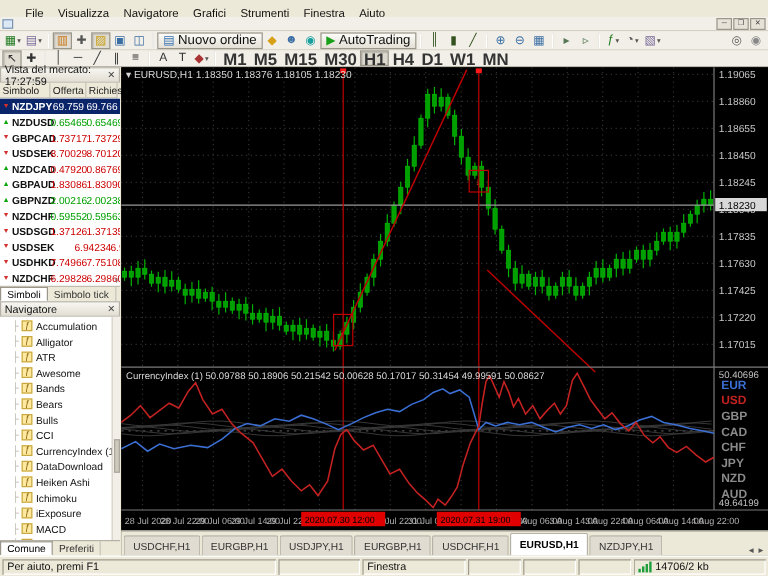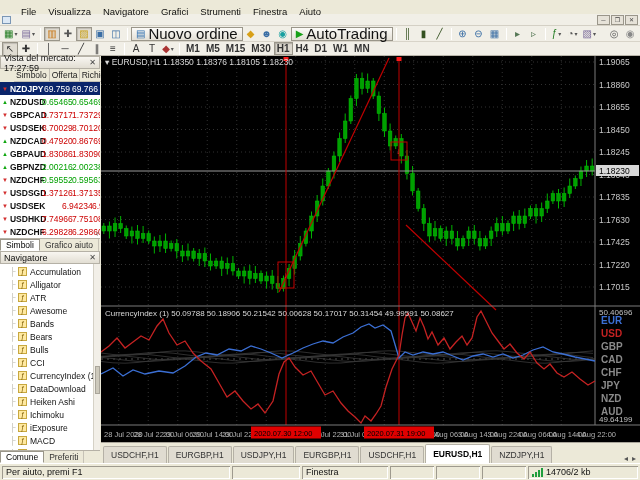--- a/index.html
+++ b/index.html
@@ -24,25 +24,25 @@
   .menu-spacer { flex:1; }
   .childbtn { width:13px; height:10px; border:1px solid #9a968a; background:#e6e2d8; font-size:6px; line-height:8px; text-align:center; color:#444; margin-left:1px; }
 
   .toolbar { position:absolute; left:0; width:640px; background:#f1efe7; display:flex; align-items:center; padding:0 2px; }
   #toolbar1 { top:26px; height:16px; border-bottom:1px solid #d8d4c9; }
   #toolbar2 { top:42px; height:14px; border-bottom:1px solid #b9b5aa; }
   .tb-btn { height:14px; min-width:16px; display:flex; align-items:center; justify-content:center;
     border:1px solid transparent; font-size:10px; padding:0 1px; background:transparent; }
   .tb-btn.pressed { border:1px solid #9a968a; background:#e0dcd2; box-shadow:inset 1px 1px 1px rgba(0,0,0,.15); }
   .tb-btn.boxed { border:1px solid #9a968a; background:linear-gradient(#fcfbf8,#e4e0d6); padding:0 4px; gap:3px; }
-  .tb-btn .lbl { font-size:15px; color:#111; }
+  .tb-btn .lbl { font-size:11px; color:#111; }
   .tb-btn .dd { font-size:6px; color:#555; margin-left:1px; }
   .tb-sep { width:1px; height:12px; background:#b5b1a6; border-right:1px solid #fff; margin:0 3px; }
   .tb-spacer { flex:1; }
-  .tf-btn { height:13px; min-width:17px; padding:0 2px; font-size:10px; font-weight:bold; color:#333;
+  .tf-btn { height:13px; min-width:17px; padding:0 2px; font-size:14px; font-weight:bold; color:#333;
     display:flex; align-items:center; justify-content:center; border:1px solid transparent; }
   .tf-btn.active { border:1px solid #9a968a; background:#dcd8ce; box-shadow:inset 1px 1px 1px rgba(0,0,0,.2); }
 
   
   #left { position:absolute; top:56px; left:0; width:96px; height:407px; background:#ece9d8; border-right:1px solid #a9a59a; }
   .panel-header { height:13px; background:linear-gradient(#f8f6f1,#e2ded3); border:1px solid #b5b1a6;
     display:flex; align-items:center; padding:0 3px; font-size:9px; color:#111; }
   .panel-header .x { margin-left:auto; font-size:8px; color:#444; }
 
   #marketwatch { position:absolute; top:0; left:0; width:100px; height:195px; background:#fff; }
@@ -248,21 +248,21 @@
       <div class="tf-btn">MN</div>
     </div>
 
   <div id="left">
     <div id="marketwatch">
       <div class="panel-header">
         <span>Vista del mercato: 17:27:59</span>
         <span class="x">✕</span>
       </div>
       <div class="mw-cols">
-          <div style="width: 42px; margin-left: 14px;">Simbolo</div>
+          <div style="width: 42px;">Simbolo</div>
           <div style="width: 30px;">Offerta</div>
           <div style="width: 26px;">Richies...</div>
         </div>
       <div class="mw-body">
 
       <div class="mw-row selected">
             <div class="mw-sym">
               <span class="mw-arrow" style="color: rgb(211, 47, 47);">▼</span>
               <span>NZDJPY</span>
             </div>
@@ -354,21 +354,21 @@
               <span class="mw-arrow" style="color: rgb(211, 47, 47);">▼</span>
               <span>NZDCHF</span>
             </div>
             <div class="mw-bid" style="color: rgb(204, 0, 0);">6.29828</div>
             <div class="mw-ask" style="color: rgb(204, 0, 0);">6.29860</div>
           </div>
           <div class="mw-scroll-down">▿</div>
         </div>
       <div class="panel-tabs">
           <div class="ptab active">Simboli</div>
-          <div class="ptab">Grafico aiuto</div>
+          <div class="ptab">Simbolo tick</div>
         </div>
     </div>
     <div id="navigator">
       <div class="panel-header">
         <span>Navigatore</span>
         <span class="x">✕</span>
       </div>
       <div class="nav-list">
 
       <div class="nav-item">

